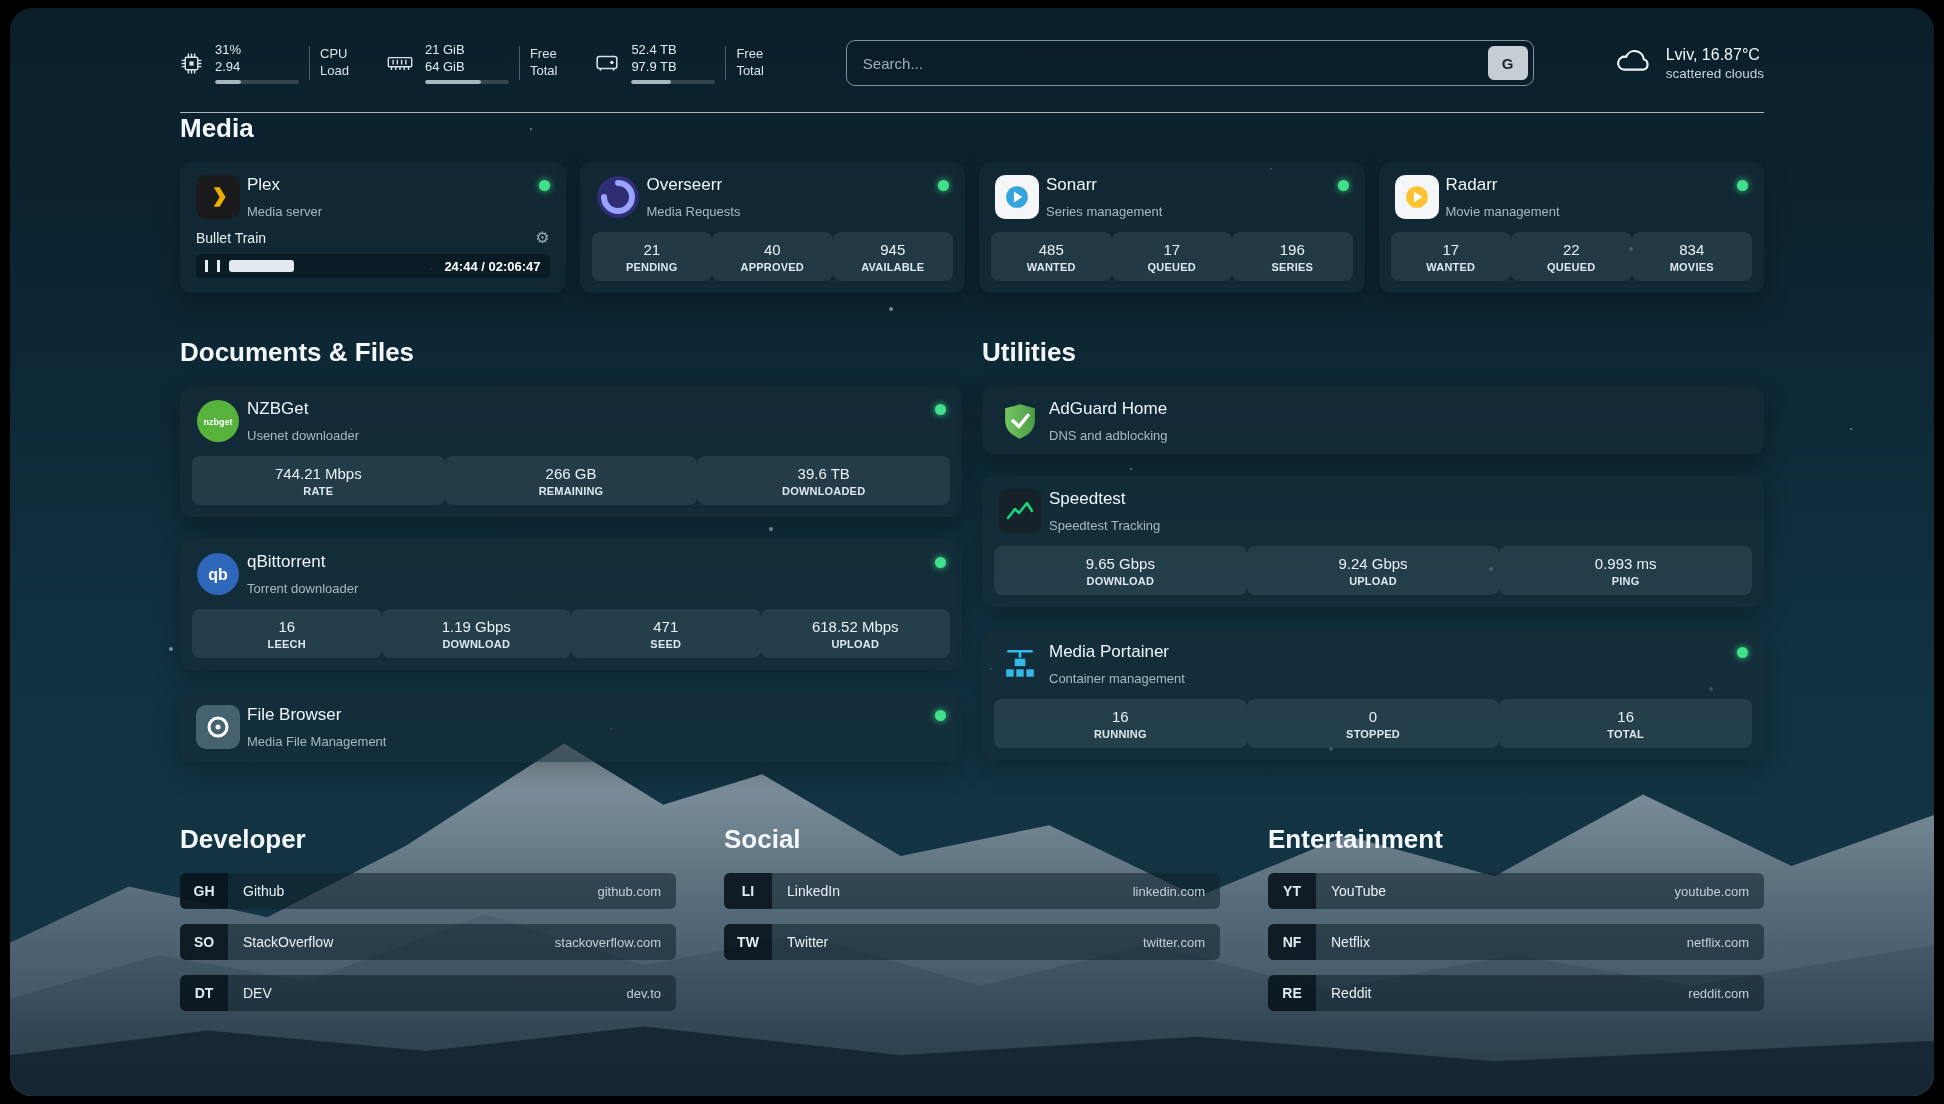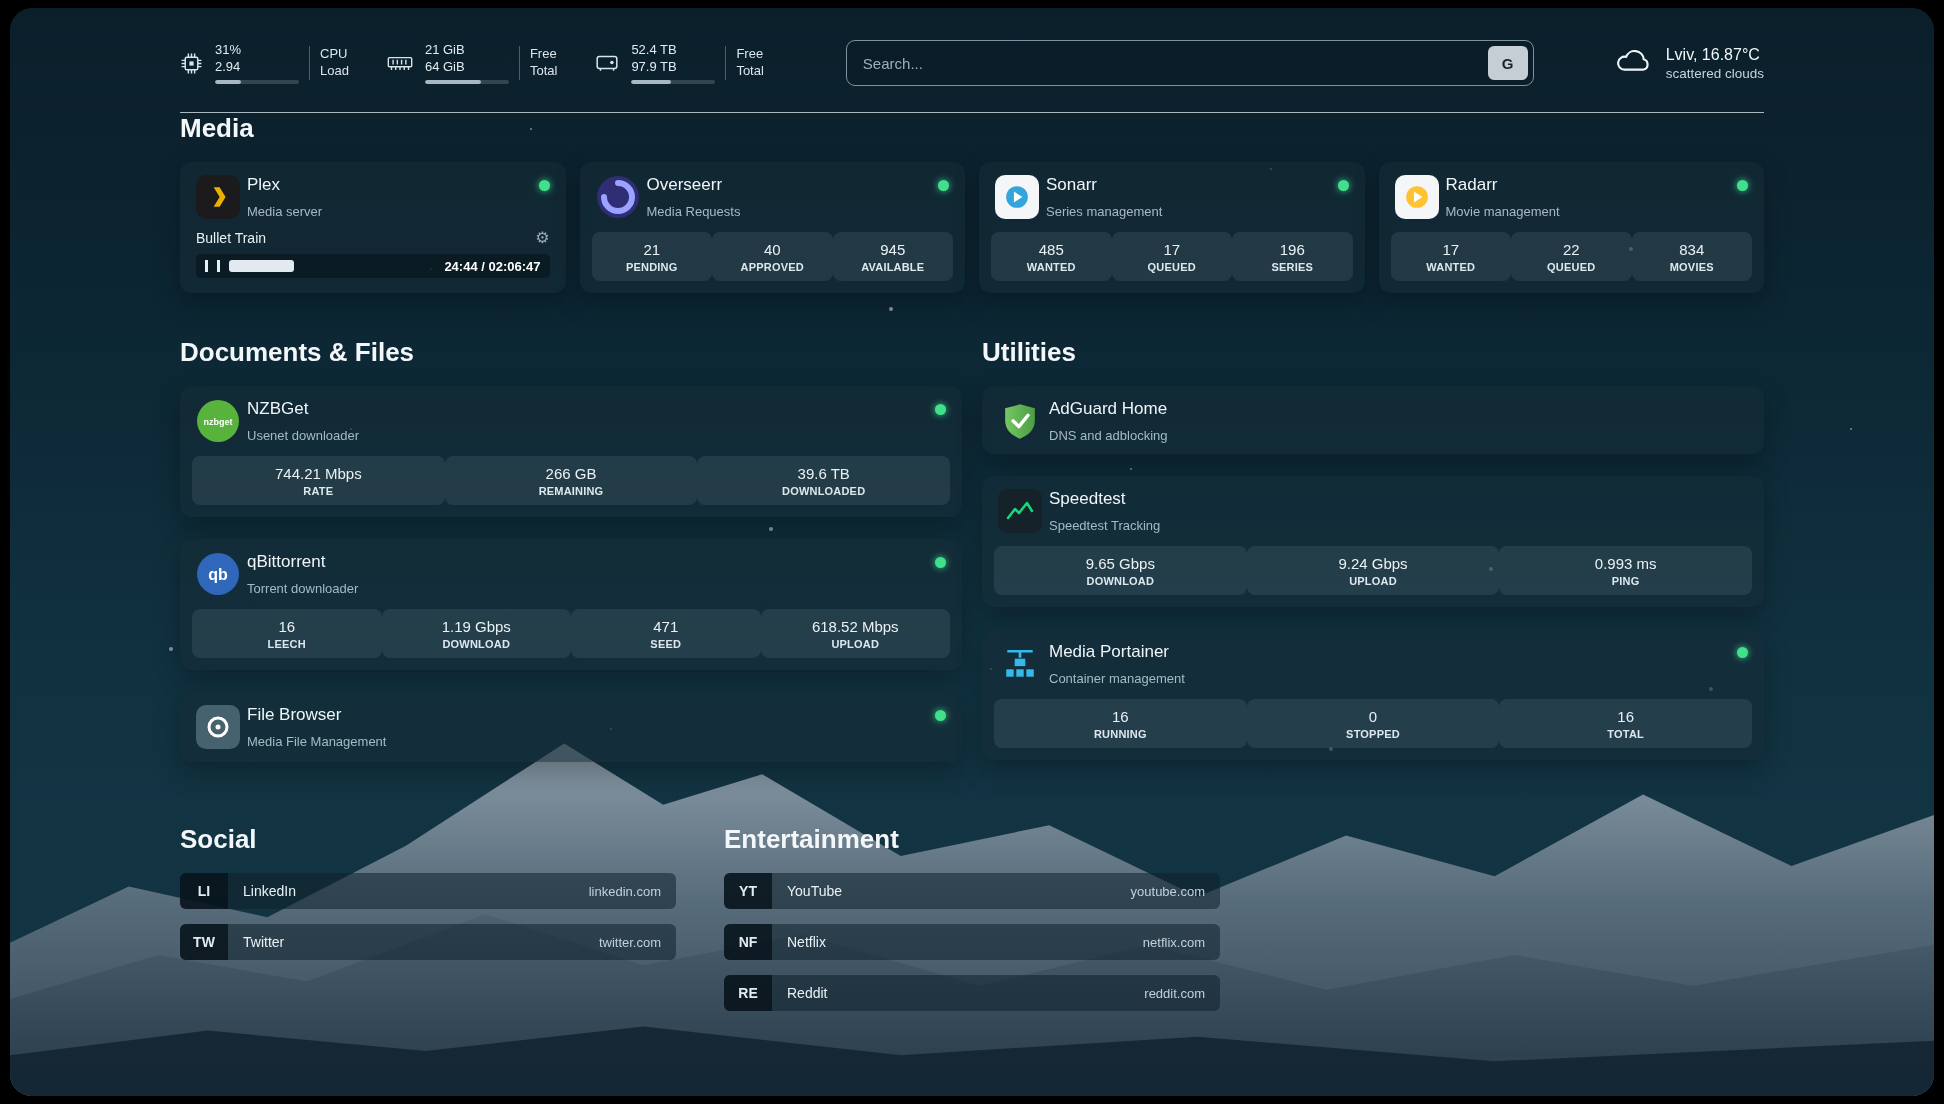--- a/index.html
+++ b/index.html
@@ -493,20 +493,38 @@
                 <div class="stat-label">TOTAL</div>
               </div>
             </div>
           </div>
         </div>
       </div>
     </div>
 
     <div class="three-col">
 
+      <div class="bm-group">
+        <h2 class="section-title">Developer</h2>
+        <a class="bm">
+          <span class="bm-badge">GH</span>
+          <span class="bm-name">Github</span>
+          <span class="bm-url">github.com</span>
+        </a>
+        <a class="bm">
+          <span class="bm-badge">SO</span>
+          <span class="bm-name">StackOverflow</span>
+          <span class="bm-url">stackoverflow.com</span>
+        </a>
+        <a class="bm">
+          <span class="bm-badge">DT</span>
+          <span class="bm-name">DEV</span>
+          <span class="bm-url">dev.to</span>
+        </a>
+      </div>
 
       <div class="bm-group">
         <h2 class="section-title">Social</h2>
         <a class="bm">
           <span class="bm-badge">LI</span>
           <span class="bm-name">LinkedIn</span>
           <span class="bm-url">linkedin.com</span>
         </a>
         <a class="bm">
           <span class="bm-badge">TW</span>

